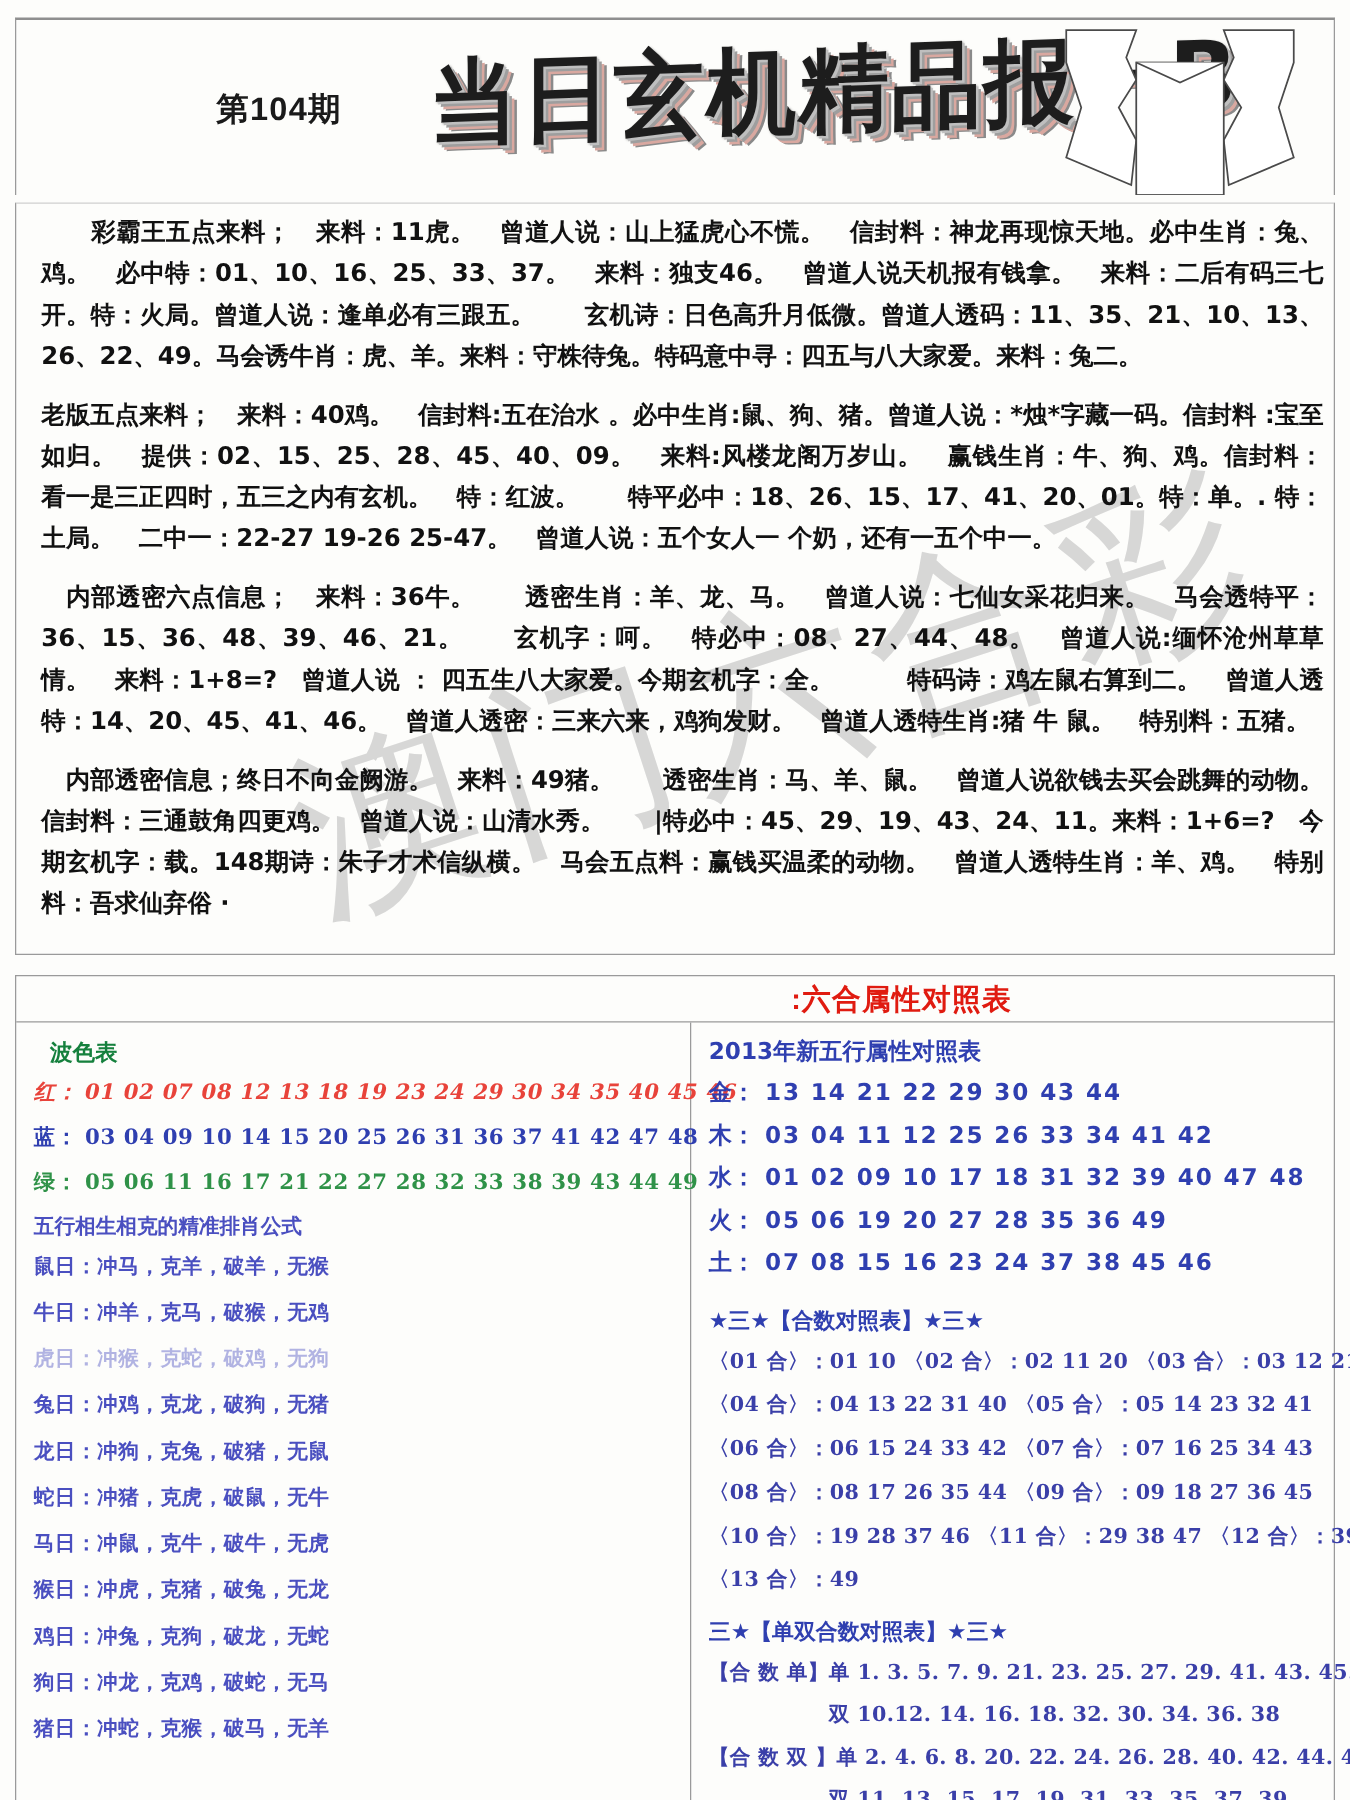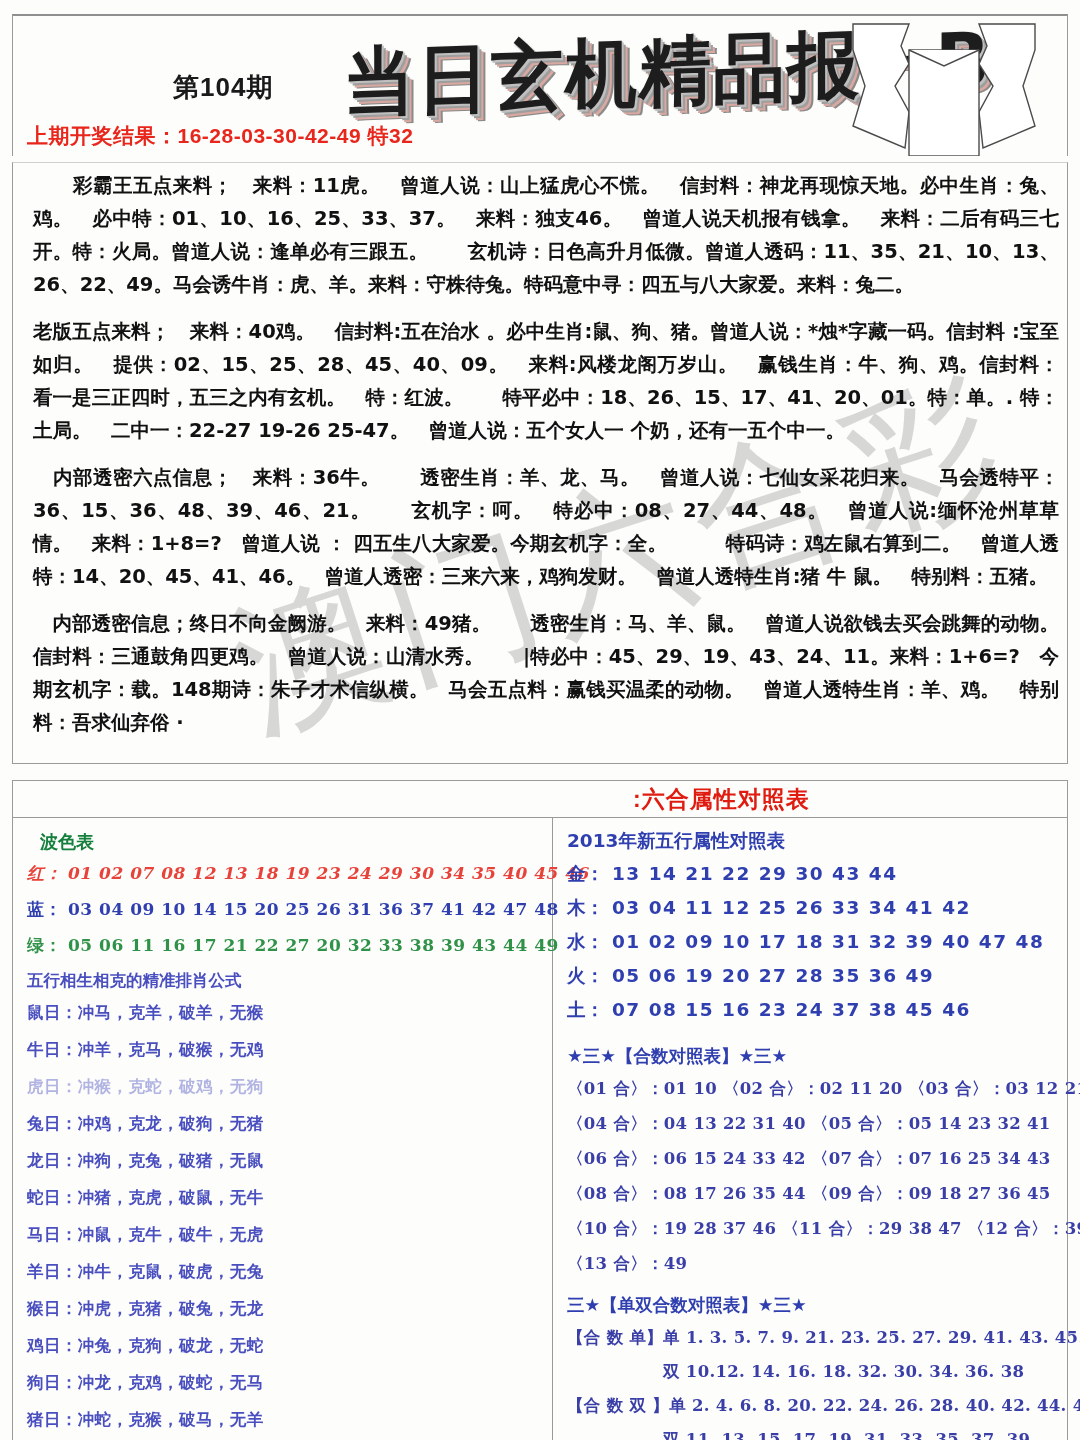--- a/index.html
+++ b/index.html
@@ -262,21 +262,20 @@
     <div class="issue-no">第104期</div>
     <div class="banner-title">当日玄机精品报一B</div>
 
     <svg class="ribbon" viewBox="0 0 190 136">
       <polygon points="4,4 60,4 52,26 60,44 46,66 60,92 56,128 4,106 16,66 4,30" fill="#ffffff" stroke="#4a4a4a" stroke-width="1.4"></polygon>
       <polygon points="186,4 130,4 138,26 130,44 144,66 130,92 134,128 186,106 174,66 186,30" fill="#ffffff" stroke="#4a4a4a" stroke-width="1.4"></polygon>
       <rect x="60" y="30" width="70" height="106" fill="#ffffff" stroke="#4a4a4a" stroke-width="1.4"></rect>
       <path d="M60 30 L95 46 L130 30" fill="#ffffff" stroke="#4a4a4a" stroke-width="1.4"></path>
     </svg>
 
-    <div class="prev-result">上期开奖结果：16-28-03-30-42-49  特32</div>
   </div>
 
   <div class="body-box">
     <p class="para">　　彩霸王五点来料；　来料：11虎。　曾道人说：山上猛虎心不慌。　信封料：神龙再现惊天地。必中生肖：兔、鸡。　必中特：01、10、16、25、33、37。　来料：独支46。　曾道人说天机报有钱拿。　来料：二后有码三七开。特：火局。曾道人说：逢单必有三跟五。　　玄机诗：日色高升月低微。曾道人透码：11、35、21、10、13、26、22、49。马会诱牛肖：虎、羊。来料：守株待兔。特码意中寻：四五与八大家爱。来料：兔二。</p>
     <p class="para">老版五点来料；　来料：40鸡。　信封料:五在治水 。必中生肖:鼠、狗、猪。曾道人说：*烛*字藏一码。信封料 :宝至如归。　提供：02、15、25、28、45、40、09。　来料:风楼龙阁万岁山。　赢钱生肖：牛、狗、鸡。信封料：　看一是三正四时，五三之内有玄机。　特：红波。　　特平必中：18、26、15、17、41、20、01。特：单。. 特：土局。　二中一：22-27 19-26 25-47。　曾道人说：五个女人一 个奶，还有一五个中一。</p>
     <p class="para">　内部透密六点信息；　来料：36牛。　　透密生肖：羊、龙、马。　曾道人说：七仙女采花归来。　马会透特平：36、15、36、48、39、46、21。　　玄机字：呵。　特必中：08、27、44、48。　曾道人说:缅怀沧州草草情。　来料：1+8=?　曾道人说 ： 四五生八大家爱。今期玄机字：全。　　　特码诗：鸡左鼠右算到二。　曾道人透特：14、20、45、41、46。　曾道人透密：三来六来，鸡狗发财。　曾道人透特生肖:猪 牛 鼠。　特别料：五猪。</p>
     <p class="para">　内部透密信息；终日不向金阙游。　来料：49猪。　　透密生肖：马、羊、鼠。　曾道人说欲钱去买会跳舞的动物。　信封料：三通鼓角四更鸡。　曾道人说：山清水秀。　　|特必中：45、29、19、43、24、11。来料：1+6=?　今期玄机字：载。148期诗：朱子才术信纵横。　马会五点料：赢钱买温柔的动物。　曾道人透特生肖：羊、鸡。　特别料：吾求仙弃俗 ·</p>
   </div>
 
   <div class="tables-wrap">
@@ -290,33 +289,32 @@
       <div class="col-left">
         <div class="bose-title">波色表</div>
 
         <div class="bose-row red">
           <span class="lbl">红：</span><span>01 02 07 08 12 13 18 19 23 24 29 30 34 35 40 45 46</span>
         </div>
         <div class="bose-row blue">
           <span class="lbl">蓝：</span><span>03 04 09 10 14 15 20 25 26 31 36 37 41 42 47 48</span>
         </div>
         <div class="bose-row green">
-          <span class="lbl">绿：</span><span>05 06 11 16 17 21 22 27 20 32 33 38 39 43 44 49</span>
+          <span class="lbl">绿：</span><span>05 06 11 16 17 21 22 27 28 32 33 38 39 43 44 49</span>
         </div>
 
         <div class="formula-title">五行相生相克的精准排肖公式</div>
 
         <div class="zodiac-row">鼠日：冲马，克羊，破羊，无猴</div>
         <div class="zodiac-row">牛日：冲羊，克马，破猴，无鸡</div>
         <div class="zodiac-row faded">虎日：冲猴，克蛇，破鸡，无狗</div>
         <div class="zodiac-row">兔日：冲鸡，克龙，破狗，无猪</div>
         <div class="zodiac-row">龙日：冲狗，克兔，破猪，无鼠</div>
         <div class="zodiac-row">蛇日：冲猪，克虎，破鼠，无牛</div>
         <div class="zodiac-row">马日：冲鼠，克牛，破牛，无虎</div>
-        <div class="zodiac-row">羊日：冲牛，克鼠，破虎，无兔</div>
         <div class="zodiac-row">猴日：冲虎，克猪，破兔，无龙</div>
         <div class="zodiac-row">鸡日：冲兔，克狗，破龙，无蛇</div>
         <div class="zodiac-row">狗日：冲龙，克鸡，破蛇，无马</div>
         <div class="zodiac-row">猪日：冲蛇，克猴，破马，无羊</div>
       </div>
 
       <div class="col-right">
         <div class="wuxing-title">2013年新五行属性对照表</div>
 
         <div class="wuxing-row">

